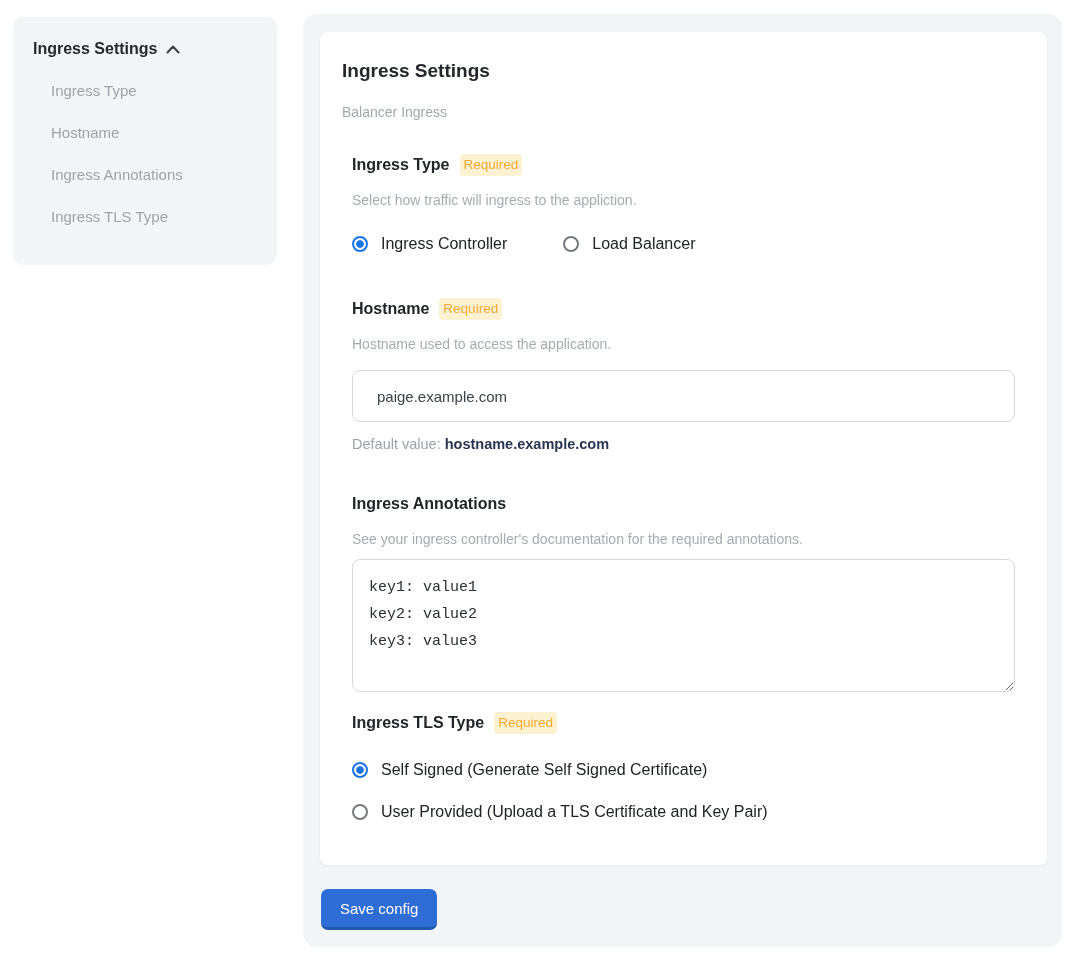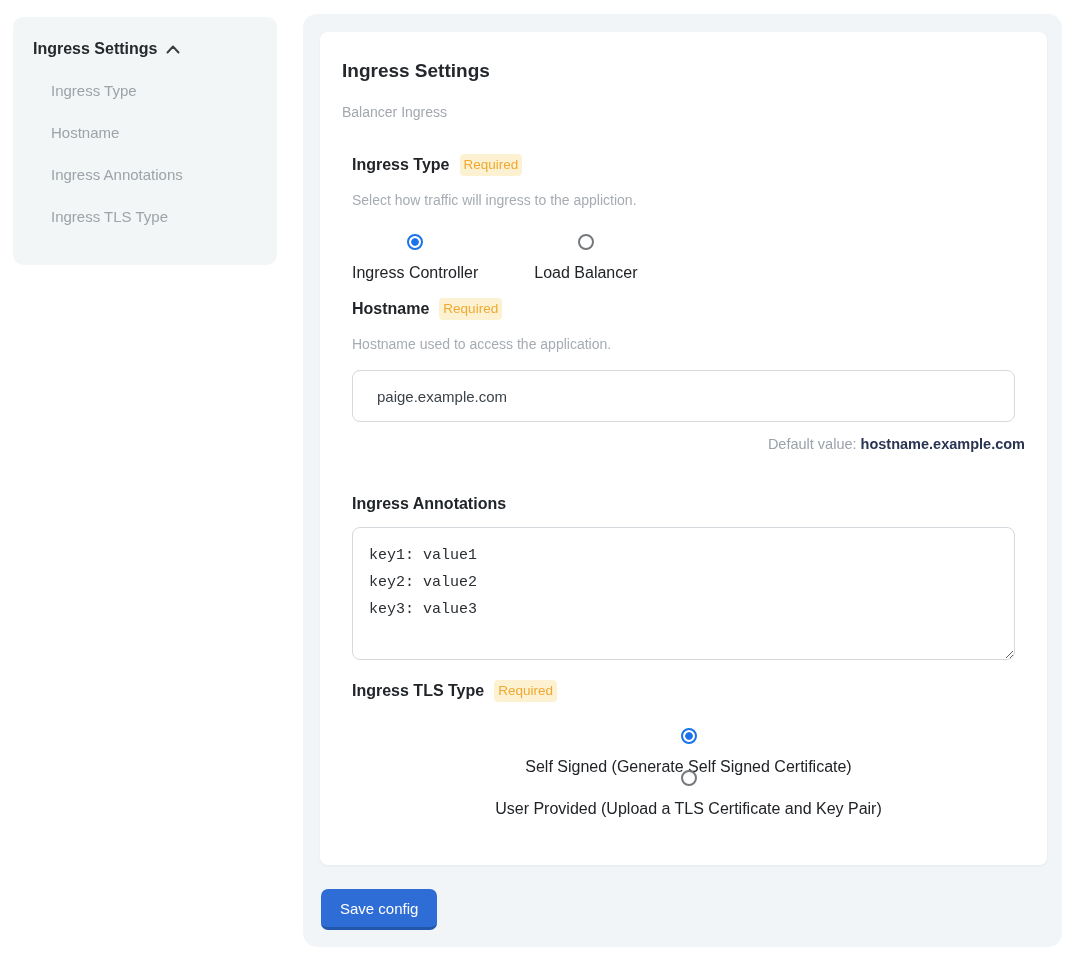--- a/index.html
+++ b/index.html
@@ -61,29 +61,29 @@
     color: var(--badge-text, #f0a832);
     font-size: 13.5px; padding: 3px 4px; border-radius: 4px;
     line-height: 16px;
   }
   .section-desc { margin-top: 16px; font-size: 14px; color: #a6acb2; line-height: 16px; }
 
   .mt-s1 { margin-top: 34px; }
   .mt-radio1 { margin-top: 26px; }
   .mt-s2 { margin-top: 44px; }
   .mt-input { margin-top: 18px; }
-  .mt-default { margin-top: 14px; text-align: right; }
+  .mt-default { margin-top: 14px; }
   .mt-s3 { margin-top: 40px; }
   .mt-ta { margin-top: 12px; }
   .mt-s4 { margin-top: 20px; }
   .mt-tls1 { margin-top: 26px; }
   .mt-tls2 { margin-top: 22px; }
 
   .radio-row { display: flex; align-items: center; gap: 56px; height: 20px; }
-  .radio-option { display: flex; align-items: center; gap: 13px; cursor: pointer; height: 20px; flex-direction: column; }
+  .radio-option { display: flex; align-items: center; gap: 13px; cursor: pointer; height: 20px; }
   .radio {
     appearance: none; -webkit-appearance: none;
     width: 16px; height: 16px; margin: 0;
     border: 2px solid #75797e; border-radius: 50%;
     background: #fff; cursor: pointer; flex: 0 0 auto;
   }
   .radio:checked {
     border-color: var(--accent-blue, #1a73e8);
     background: radial-gradient(circle, var(--accent-blue, #1a73e8) 0 3.4px, transparent 4.2px);
   }
@@ -175,20 +175,21 @@
         <input type="text" class="text-input mt-input" value="paige.example.com" style="">
         <div class="default-line mt-default">
           <span>Default value: </span><span class="default-value">hostname.example.com</span>
         </div>
       </div>
 
       <div class="section mt-s3">
         <div class="section-head">
           <span class="section-label">Ingress Annotations</span>
         </div>
+        <div class="section-desc">See your ingress controller's documentation for the required annotations.</div>
         <textarea class="annotations-textarea mt-ta" spellcheck="false" style="">key1: value1
 key2: value2
 key3: value3</textarea>
       </div>
 
       <div class="section mt-s4">
         <div class="section-head">
           <span class="section-label">Ingress TLS Type</span>
           <span class="badge">Required</span>
         </div>

